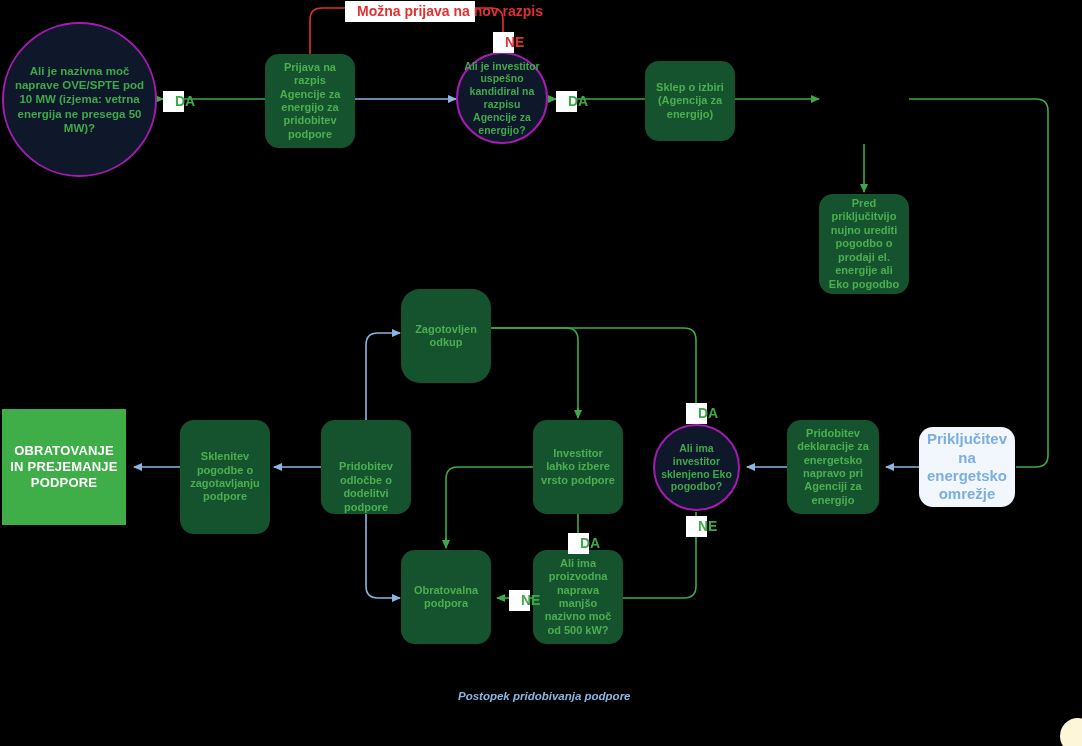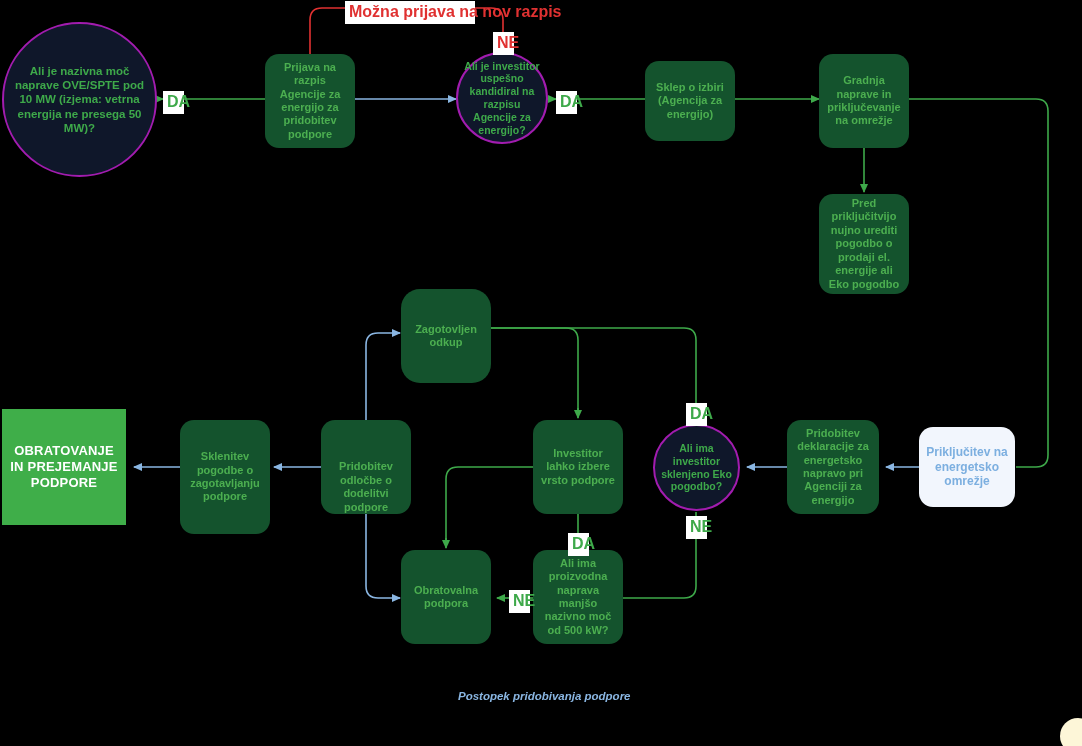--- a/index.html
+++ b/index.html
@@ -42,21 +42,21 @@
     border-radius: 14px;
     color: #4caf50;
     font-size: 11px;
     font-weight: 600;
   }
   
   .box-blue {
     background: #f2f6fd;
     border-radius: 14px;
     color: #7cafe0;
-    font-size: 12px;
+    font-size: 15px;
     font-weight: 600;
   }
   
   .circle {
     background: #0f172a;
     border: 2px solid #a21caf;
     border-radius: 50%;
     color: #3ea94a;
     font-size: 10.5px;
     font-weight: 600;
@@ -70,24 +70,24 @@
     color: #ffffff;
     font-size: 13px;
     font-weight: 700;
     letter-spacing: 0.2px;
     border-radius: 0;
   }
   
   .elabel {
     position: absolute;
     background: #ffffff;
-    font-size: 16px;
+    font-size: 14px;
     font-weight: 700;
     line-height: 1;
-    padding: 3px 4px 4px 4px;
+    padding: 3px 4px 4px 12px;
     box-sizing: border-box;
     text-align: center;
     white-space: nowrap;
   }
   .elabel-green { color: #3ea94a; }
   .elabel-red   { color: #e03131; }
   .caption {
     position: absolute;
     color: #8ab6e2;
     font-size: 11.5px;
@@ -181,23 +181,20 @@
   </div>
 
   <div class="node circle" style="left:456px; top:52px; width:92px; height:92px;">
     <span>Ali je investitor uspešno kandidiral na razpisu Agencije za energijo?</span>
   </div>
 
   <div class="node box-green" style="left:645px; top:61px; width:90px; height:80px;">
     <span>Sklep o izbiri (Agencija za energijo)</span>
   </div>
 
-  <div class="node box-green" style="left:819px; top:54px; width:90px; height:94px;">
-    <span>Gradnja naprave in priključevanje na omrežje</span>
-  </div>
 
   <div class="node box-green" style="left:819px; top:194px; width:90px; height:100px;">
     <span>Pred priključitvijo nujno urediti pogodbo o prodaji el. energije ali Eko pogodbo</span>
   </div>
 
   <div class="node box-green" style="left:401px; top:289px; width:90px; height:94px;border-radius:19px;">
     <span>Zagotovljen odkup</span>
   </div>
 
   <div class="node block-solid" style="left:2px;  top:409px; width:124px; height:116px;">

